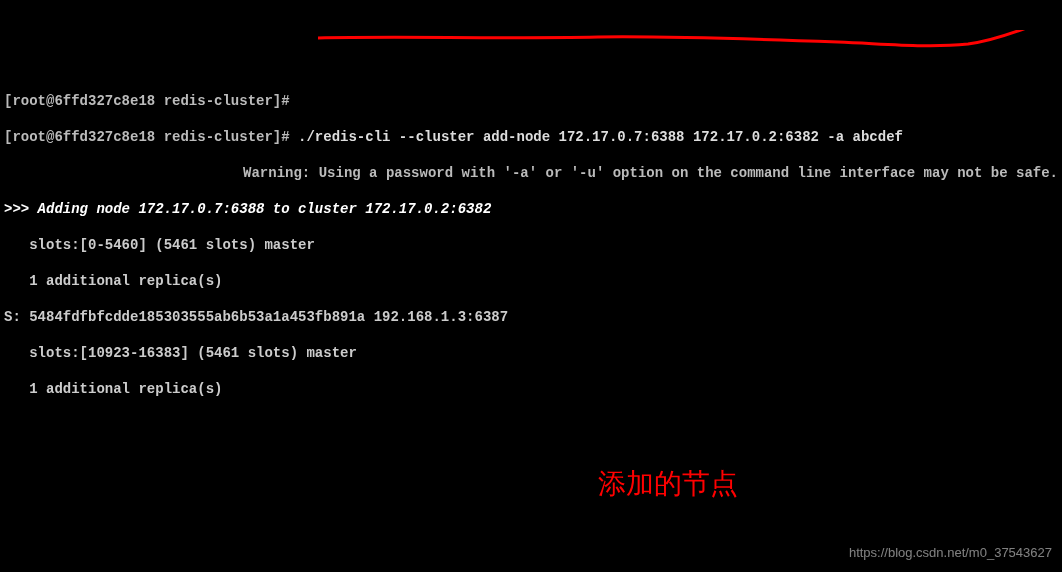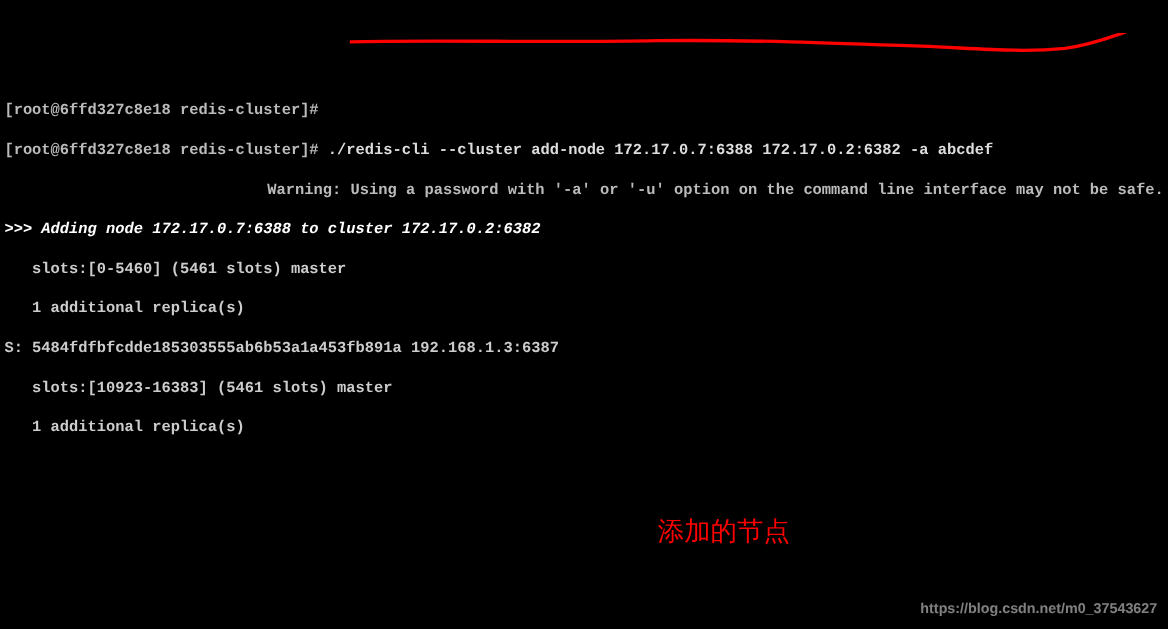--- a/index.html
+++ b/index.html
@@ -20,29 +20,29 @@
   .line { white-space: pre; }
   .prompt-host { color: #bbb; margin-top: 47px; }
   .cmd   { color: #ddd; }
   .warn  { color: #bbb; text-align: right; }
   .head  { color: #fff; font-weight: bold; font-style: italic; }
   .plain { color: #ccc; }
   .annotation {
     position: absolute;
     color: #ff0000;
     font-family: "Microsoft YaHei", sans-serif;
-    font-size: 24px;
+    font-size: 28px;
     font-weight: normal;
   }
   .watermark {
     position: absolute;
     color: rgba(255,255,255,0.5);
     font-family: Arial, sans-serif;
     font-size: 13px;
-    font-weight: bold;
+    font-weight: normal;
   }
   .underline-svg {
     position: absolute;
     pointer-events: none;
   }
 </style>
 </head>
 <body>
 
 

